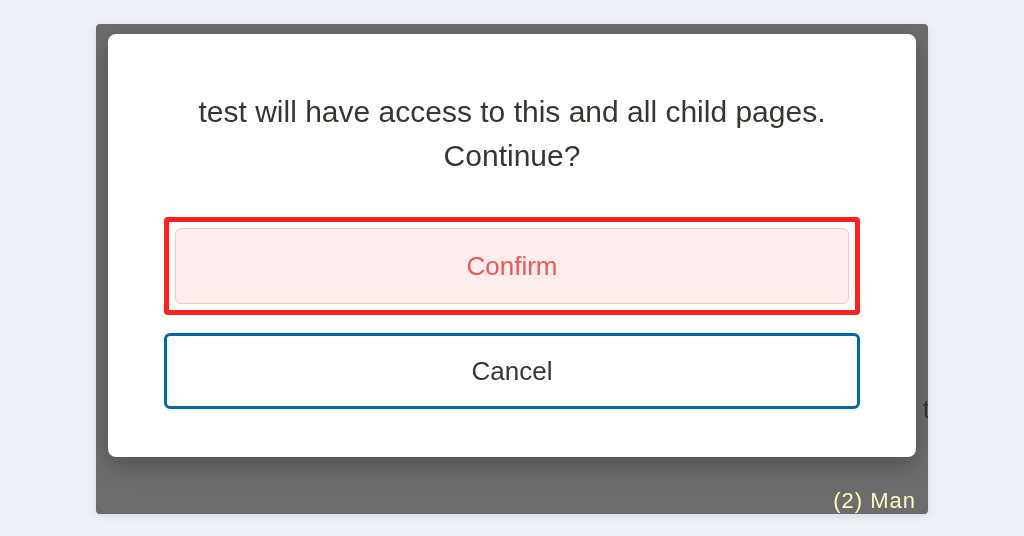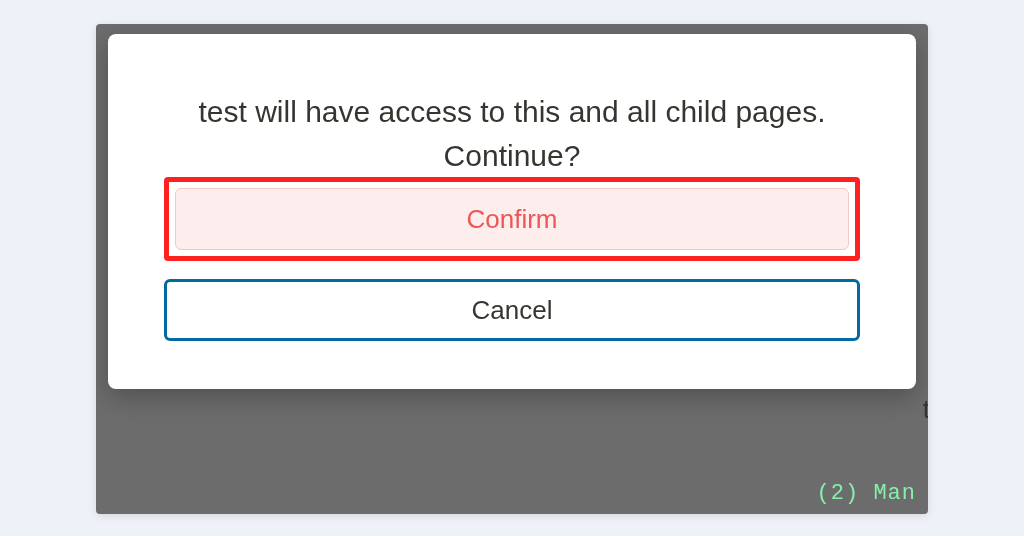--- a/index.html
+++ b/index.html
@@ -34,30 +34,31 @@
       background: #ffffff;
       border-radius: 8px;
       padding: 56px 56px 48px 56px;
       box-shadow: 0 8px 24px rgba(0,0,0,0.25);
     }
     .dialog-message {
       font-size: 30px;
       line-height: 1.45;
       color: #37352f;
       text-align: center;
+      margin-bottom: 40px;
       font-weight: 400;
     }
     .button-stack {
       display: flex;
       flex-direction: column;
       gap: 18px;
     }
     .btn {
       width: 100%;
-      height: 62px;
+      height: 76px;
       border-radius: 6px;
       font-size: 26px;
       cursor: pointer;
       display: flex;
       align-items: center;
       justify-content: center;
       font-family: inherit;
     }
     .confirm-wrapper {
       border: 5px solid #ff2020;
@@ -71,26 +72,25 @@
       font-weight: 400;
     }
     .btn-cancel {
       background: #ffffff;
       color: #37352f;
       border: 3px solid #0369a1;
       font-weight: 400;
     }
     .behind-text {
       position: absolute;
-      bottom: 8px;
+      bottom: 0;
       right: 12px;
-      color: #86efac;
+      color: #fef9c3;
       font-size: 22px;
       letter-spacing: 1px;
-      font-family: Liberation Mono, monospace;
     }
     .behind-text-mid {
       position: absolute;
       top: 370px;
       right: -2px;
       color: #37352f;
       font-size: 26px;
     }
   </style>
 </head>

